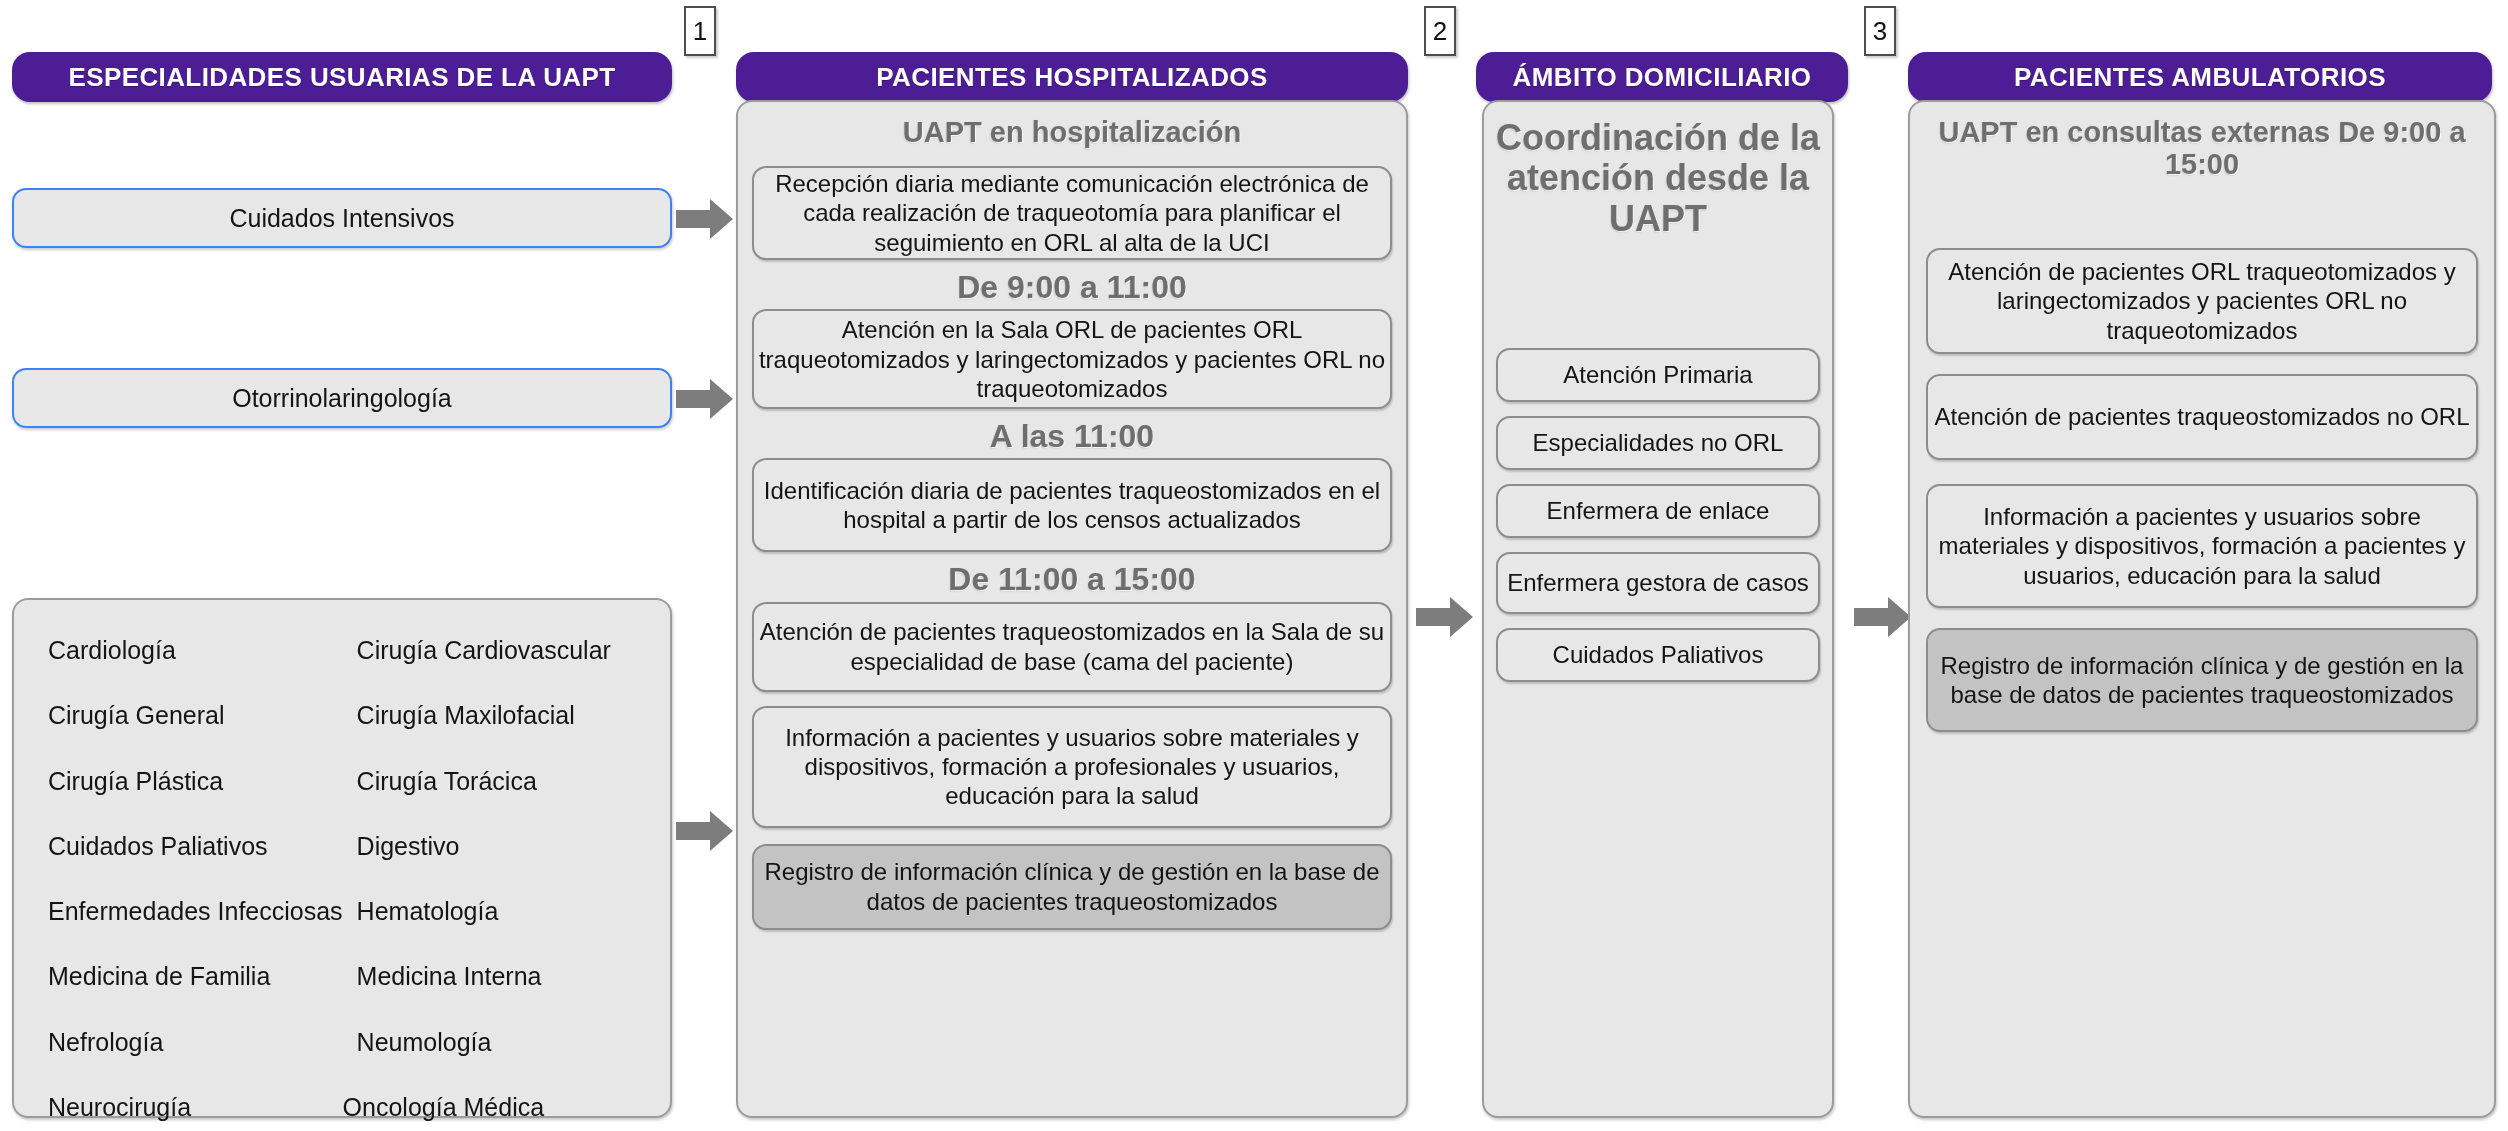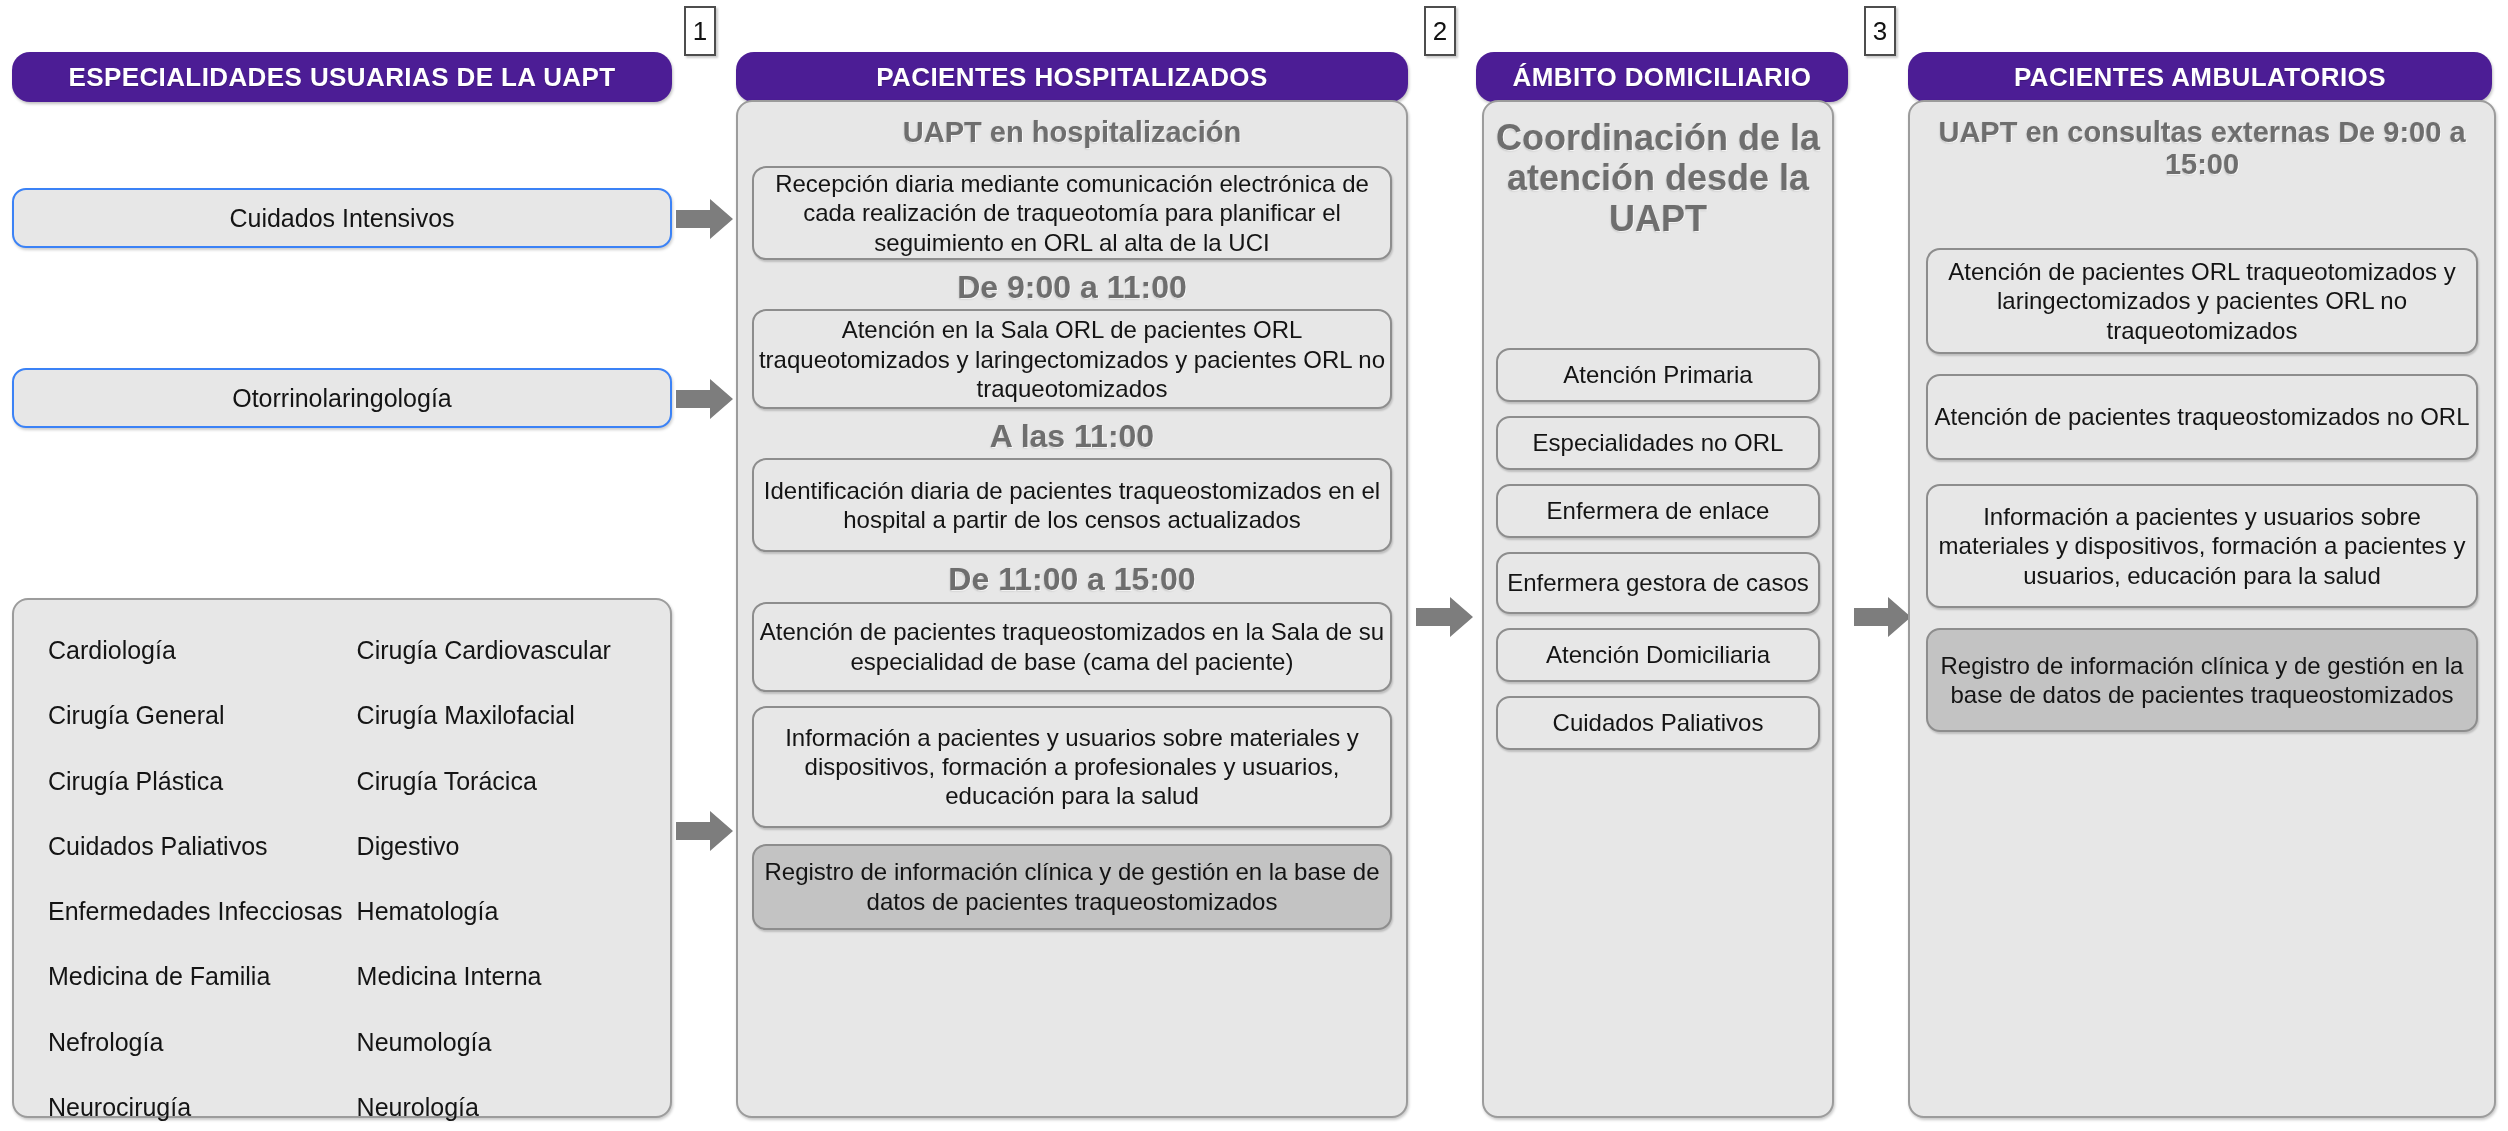--- a/index.html
+++ b/index.html
@@ -188,21 +188,20 @@
       <div class="item right">Cirugía Torácica</div>
       <div class="item">Cuidados Paliativos</div>
       <div class="item right">Digestivo</div>
       <div class="item">Enfermedades Infecciosas</div>
       <div class="item right">Hematología</div>
       <div class="item">Medicina de Familia</div>
       <div class="item right">Medicina Interna</div>
       <div class="item">Nefrología</div>
       <div class="item right">Neumología</div>
       <div class="item">Neurocirugía</div>
-      <div class="item right">Neurología</div>
       <div class="item">Oncología Médica</div>
       <div class="item right">Oncología Radioterápica</div>
       <div class="item">Pediatría</div>
       <div class="item right">Radiodiagnóstico</div>
       <div class="item">Rehabilitación</div>
       <div class="item right">Salud Mental</div>
     </div>
 
   <svg class="arrow" style="left:676px; top:198px;" width="58" height="42" viewBox="0 0 58 42">
     <path d="M0,12 L34,12 L34,1 L57,21 L34,41 L34,30 L0,30 Z" fill="#7d7d7d"></path>
@@ -238,21 +237,20 @@
 
   <div class="panel" style="left:1482px; top:100px; width:352px; height:1018px;"></div>
 
   <div class="panel-title" style="position:absolute; left:1492px; top:118px; width:332px; font-size:36px;">Coordinación de la atención desde la UAPT</div>
 
   <div class="stack" id="home-stack" style="left:1496px; top:348px; width:324px;">
       <div class="card" style="height: 54px; margin-bottom: 14px; flex: 0 0 auto;">Atención Primaria</div>
       <div class="card" style="height: 54px; margin-bottom: 14px; flex: 0 0 auto;">Especialidades no ORL</div>
       <div class="card" style="height: 54px; margin-bottom: 14px; flex: 0 0 auto;">Enfermera de enlace</div>
       <div class="card" style="height: 62px; margin-bottom: 14px; flex: 0 0 auto;">Enfermera gestora de casos</div>
-      <div class="card" style="height: 54px; margin-bottom: 14px; flex: 0 0 auto;">Atención Domiciliaria</div>
       <div class="card" style="height: 54px; margin-bottom: 14px; flex: 0 0 auto;">Cuidados Paliativos</div>
     </div>
 
   <svg class="arrow" style="left:1854px; top:596px;" width="58" height="42" viewBox="0 0 58 42">
     <path d="M0,12 L34,12 L34,1 L57,21 L34,41 L34,30 L0,30 Z" fill="#7d7d7d"></path>
   </svg>
 
   <div class="panel" style="left:1908px; top:100px; width:588px; height:1018px;"></div>
 
   <div class="panel-title" style="position:absolute; left:1918px; top:116px; width:568px;">UAPT en consultas externas De 9:00 a 15:00</div>

